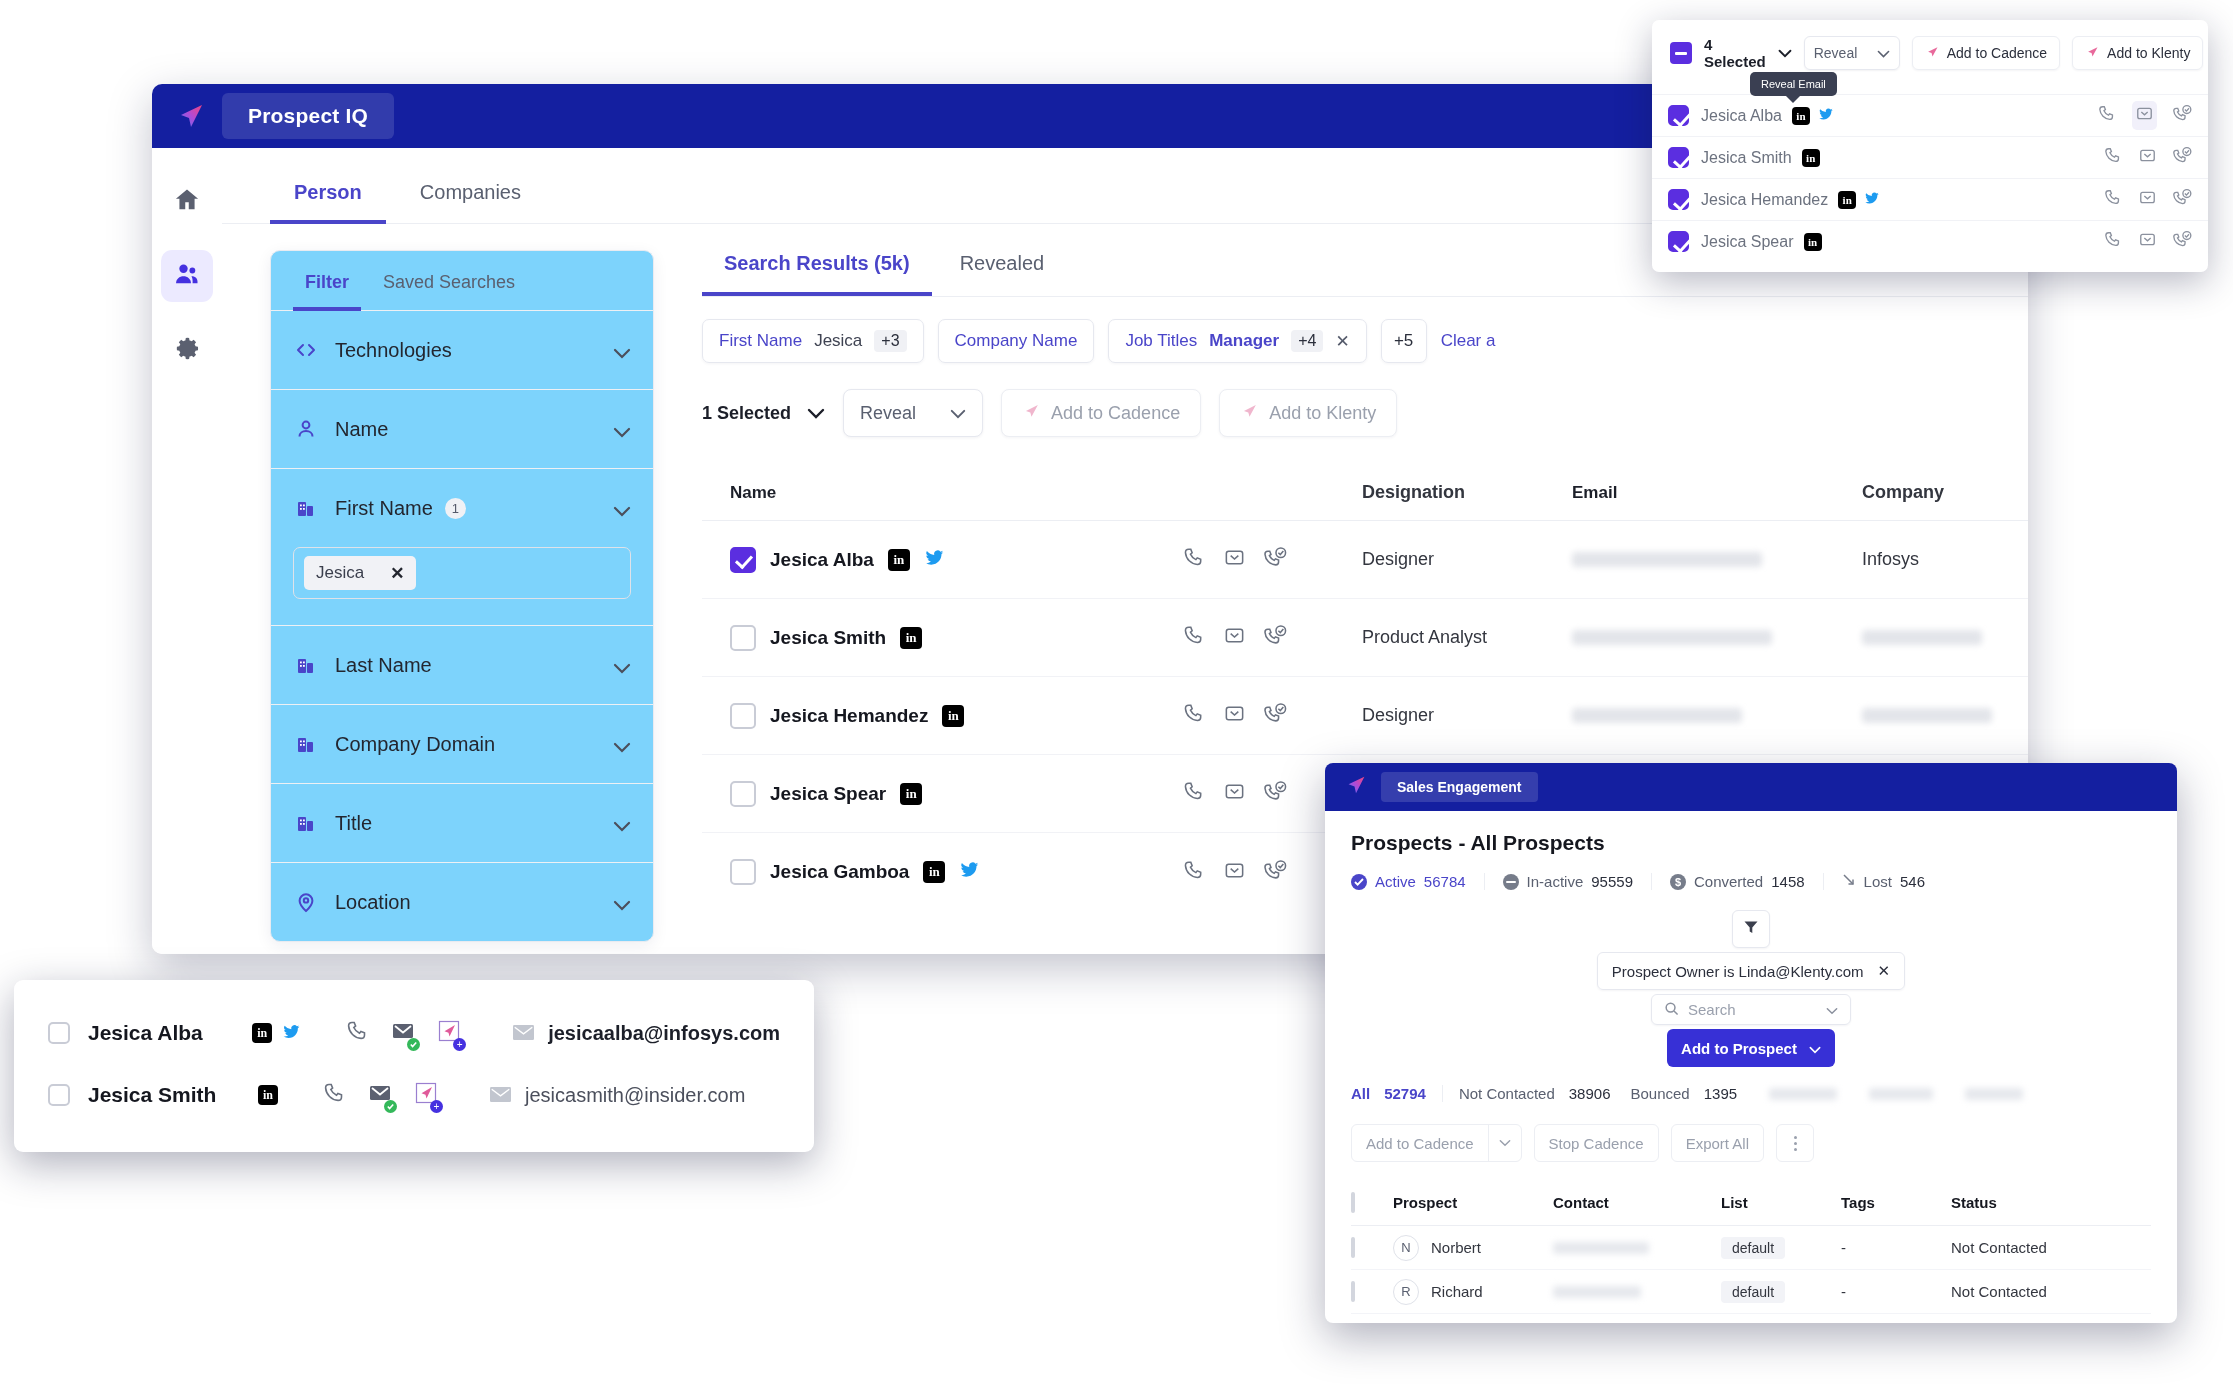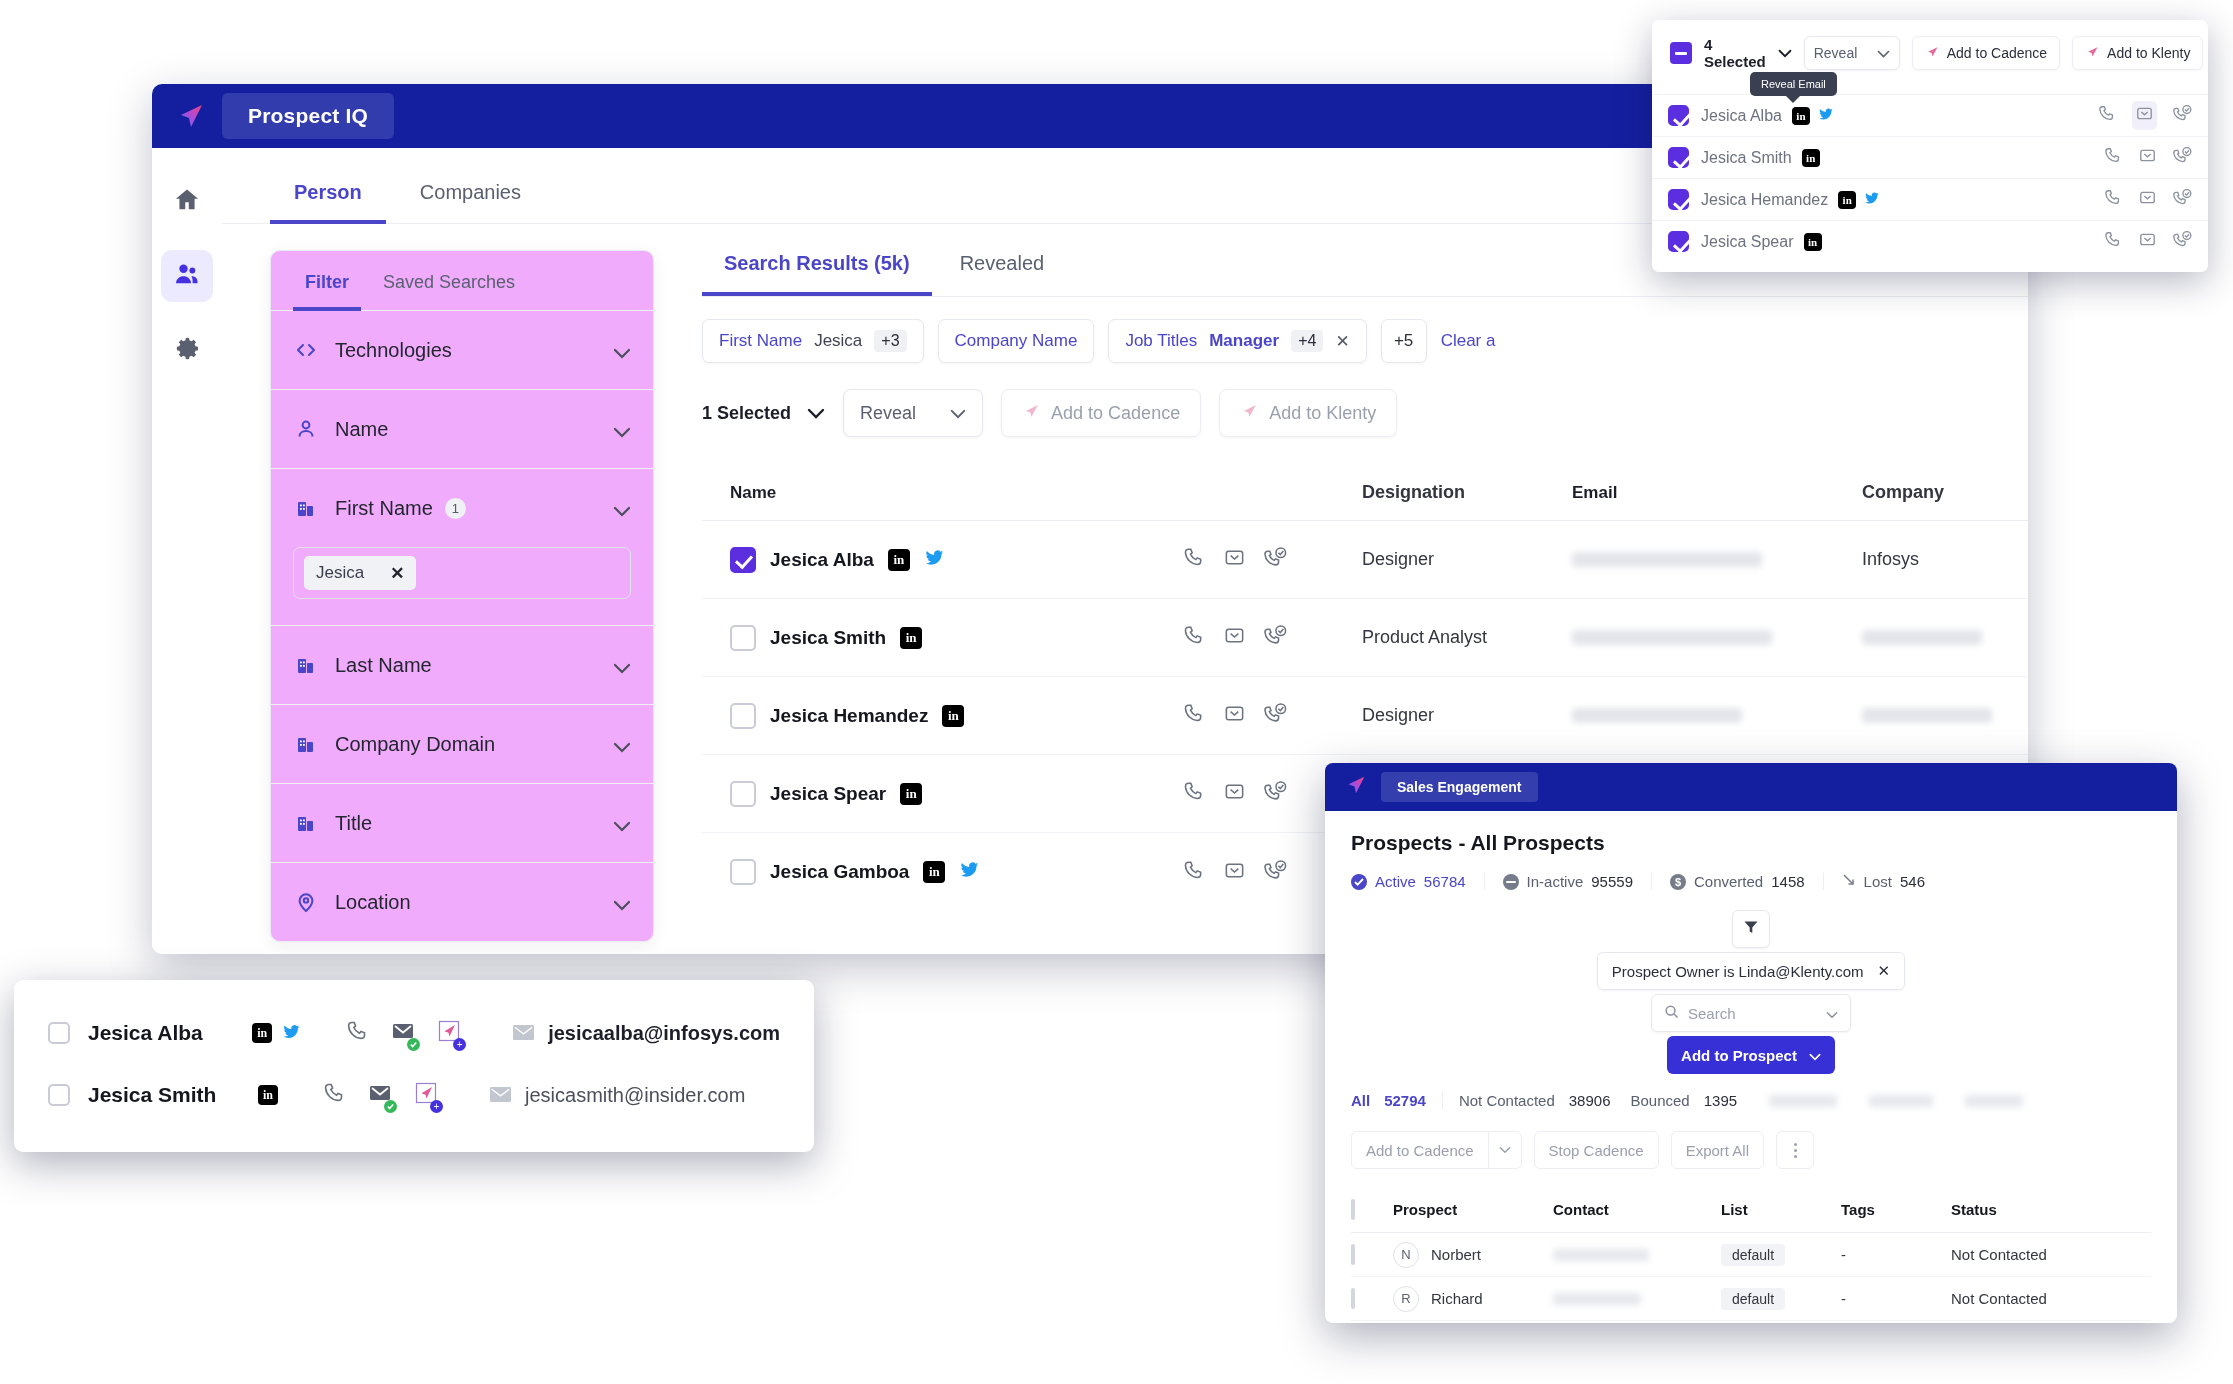--- a/index.html
+++ b/index.html
@@ -52,21 +52,21 @@
     font-size: 20px; color: #5a6070; padding: 10px 24px 16px;
     border-bottom: 4px solid transparent; position: relative; top: 1px;
   }
   .tab-top.active { color: #4a45c9; font-weight: bold; border-bottom-color: #4a45c9; }
 
   .panes { display: flex; }
   .filter-pane {
     width: 458px; flex: none; padding: 26px 26px 0 48px;
   }
   .filter-card {
-    background: #f0abfc; border: 1px solid #e9ebf1; border-radius: 10px;
+    background: #7dd3fc; border: 1px solid #e9ebf1; border-radius: 10px;
     box-shadow: 0 4px 16px rgba(30,35,70,.07);
   }
   .tabs-sub { display: flex; gap: 10px; padding: 12px 16px 0 22px; border-bottom: 1px solid #eef0f4; }
   .tab-sub {
     font-size: 18px; color: #5a6070; padding: 8px 12px 14px;
     border-bottom: 4px solid transparent; position: relative; top: 1px;
   }
   .tab-sub.active { color: #4a45c9; font-weight: bold; border-bottom-color: #4a45c9; }
 
   .frow { border-bottom: 1px solid #eef0f4; padding: 0 22px; }
@@ -244,21 +244,21 @@
     width: 38px; height: 38px; border: 1px solid #e6e8ef; border-radius: 6px;
     display: flex; align-items: center; justify-content: center; background: #fff;
     box-shadow: 0 1px 2px rgba(30,35,70,.05);
   }
   .fchip {
     border: 1px solid #e6e8ef; border-radius: 6px; height: 38px;
     display: flex; align-items: center; gap: 14px; padding: 0 14px;
     font-size: 15px; color: #2b2f3c; box-shadow: 0 1px 2px rgba(30,35,70,.05);
   }
   .searchbox {
-    border: 1px solid #e6e8ef; border-radius: 6px; height: 38px; width: 200px;
+    border: 1px solid #e6e8ef; border-radius: 6px; height: 31px; width: 200px;
     display: flex; align-items: center; gap: 9px; padding: 0 12px;
     font-size: 15px; color: #9aa0ad; box-shadow: 0 1px 2px rgba(30,35,70,.05);
   }
   .primary-btn {
     background: #3730d6; color: #fff; border-radius: 6px; height: 38px;
     display: flex; align-items: center; gap: 12px; padding: 0 14px;
     font-size: 15px; font-weight: bold;
   }
   .br-subfilters { display: flex; align-items: center; margin-top: 18px; font-size: 15px; }
   .sf { padding: 0 16px; display: flex; align-items: center; gap: 14px; color: #5a6070; border-right: 1px solid #eceef3; }

